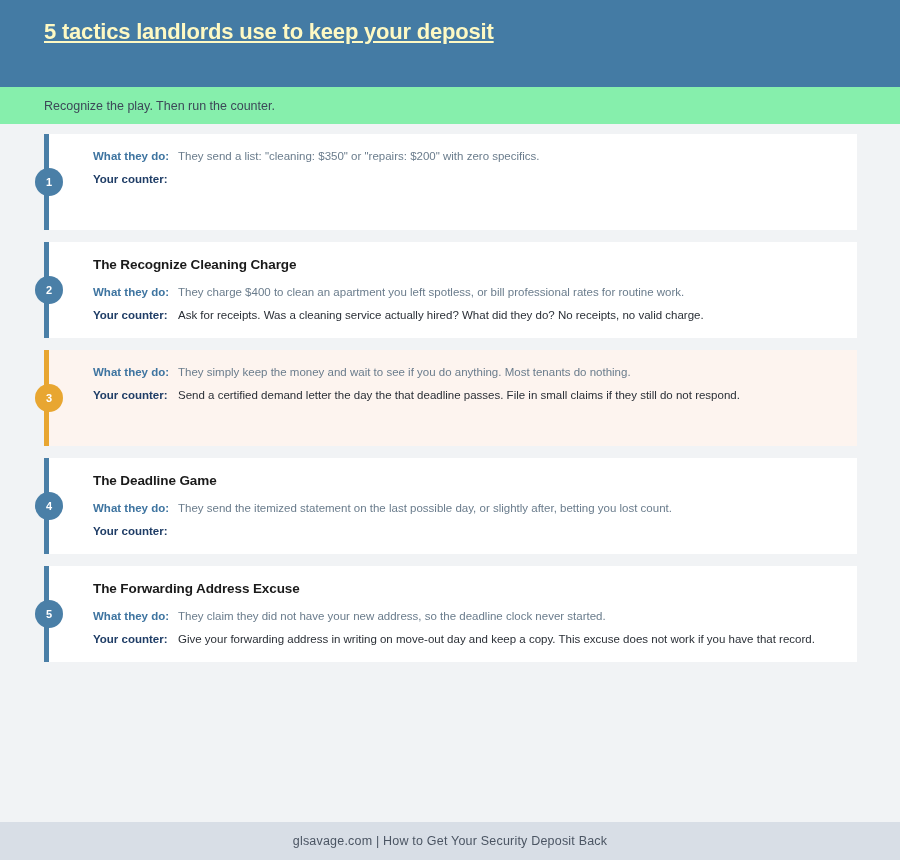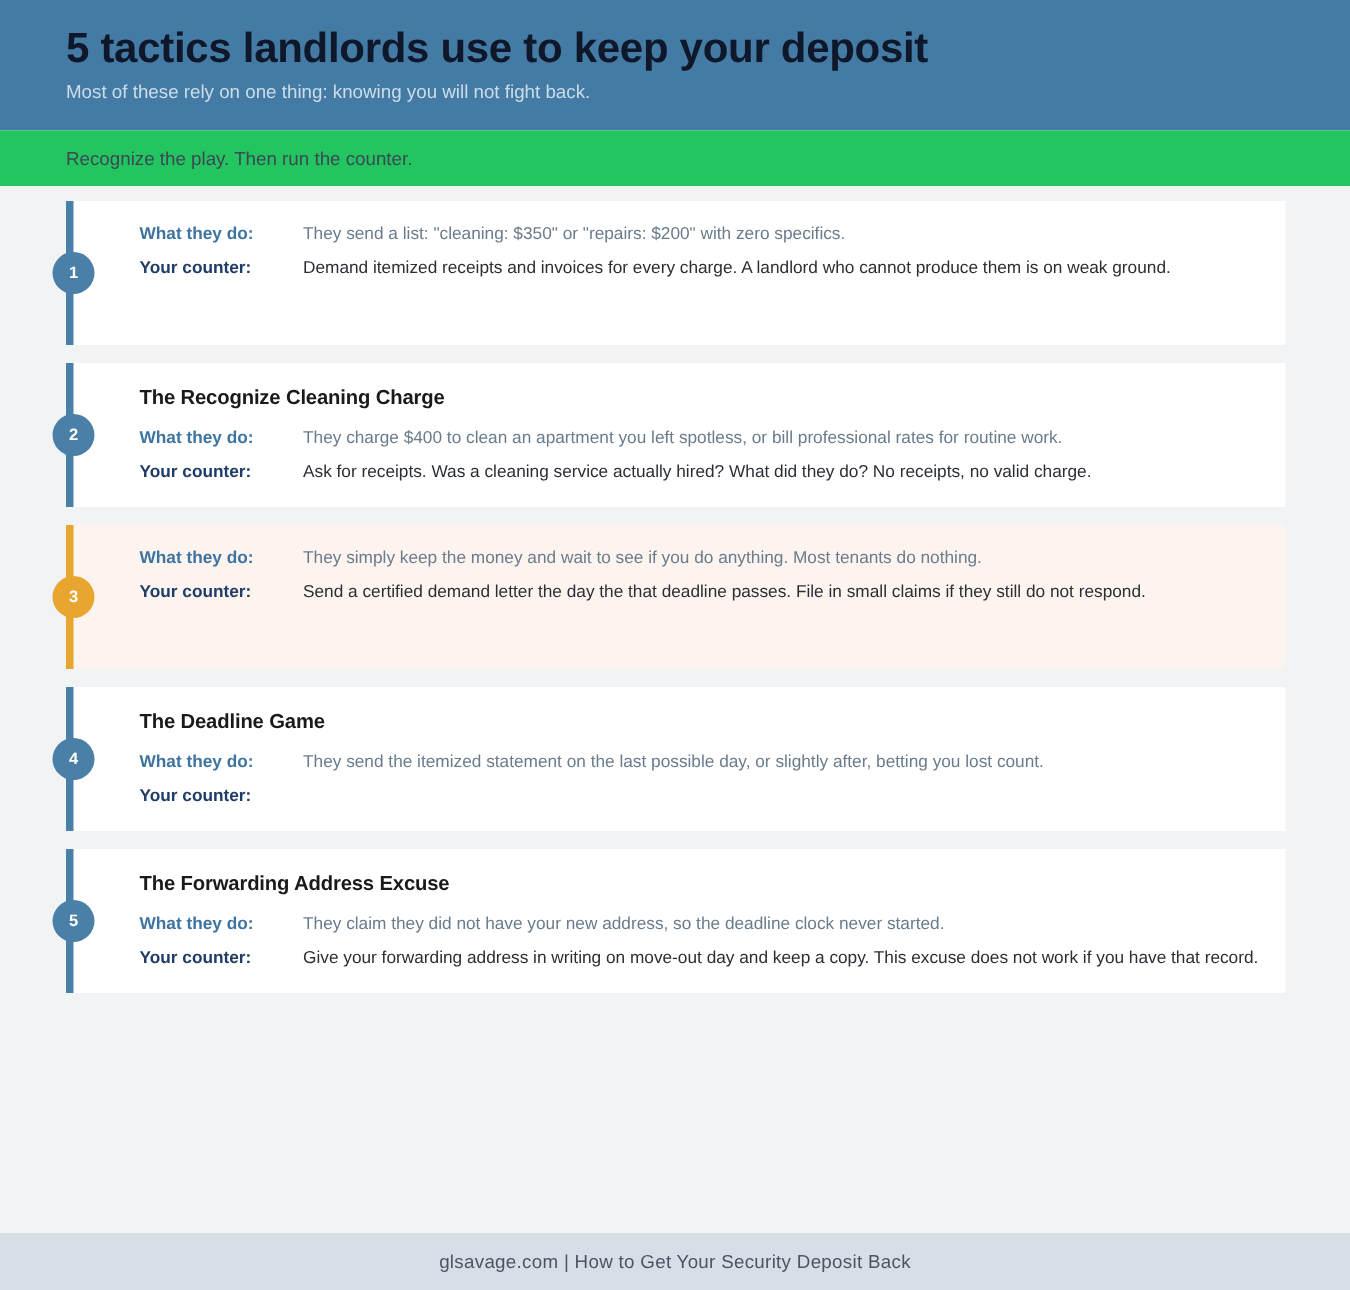--- a/index.html
+++ b/index.html
@@ -24,38 +24,39 @@
 
   
   .header {
     background: #447BA4;
     padding: 18px 44px 16px 44px;
     flex: 0 0 auto;
     height: 53px;
     box-sizing: content-box;
   }
   .header-title {
-    color: #0f172a;
-    font-size: 28px;
+    color: #fef9c3;
+    font-size: 22px;
     font-weight: bold;
     letter-spacing: -0.2px;
     line-height: 28px;
     margin: 0 0 7px 0;
+    text-decoration: underline;
   }
   .header-subtitle {
     color: #CCDCE8;
     font-size: 12.5px;
     line-height: 16px;
     margin: 0;
     font-weight: normal;
   }
 
   
   .subband {
-    background: #22c55e;
+    background: #86efac;
     padding: 0 44px;
     height: 37px;
     display: flex;
     align-items: center;
     flex: 0 0 auto;
   }
   .subband-text {
     color: #3C4858;
     font-size: 12.5px;
     line-height: 16px;
@@ -105,21 +106,20 @@
     font-weight: bold;
     color: #1A1A1A;
     margin: 0 0 10px 0;
     line-height: 18px;
     letter-spacing: -0.1px;
   }
   .line {
     display: flex;
     align-items: flex-start;
     margin-bottom: 6px;
-    gap: 24px;
   }
   .line:last-child {
     margin-bottom: 0;
   }
   .line-label {
     flex: 0 0 auto;
     font-size: 11.5px;
     font-weight: bold;
     line-height: 17px;
     white-space: nowrap;
@@ -158,38 +158,36 @@
     letter-spacing: 0.2px;
   }
 </style>
 </head>
 <body>
 
 <div class="page">
 
   <div class="header">
     <div class="header-title">5 tactics landlords use to keep your deposit</div>
-    <div class="header-subtitle">Most of these rely on one thing: knowing you will not fight back.</div>
   </div>
 
   <div class="subband">
     <div class="subband-text">Recognize the play. Then run the counter.</div>
   </div>
 
   <div class="cards">
 
     <div class="card">
       <div class="card-badge">1</div>
       <div class="line">
         <span class="line-label do">What they do:</span>
         <span class="line-text do">They send a list: "cleaning: $350" or "repairs: $200" with zero specifics.</span>
       </div>
       <div class="line">
         <span class="line-label counter">Your counter:</span>
-        <span class="line-text counter">Demand itemized receipts and invoices for every charge. A landlord who cannot produce them is on weak ground.</span>
       </div>
     </div>
 
     <div class="card">
       <div class="card-badge">2</div>
       <div class="card-title">The Recognize Cleaning Charge</div>
       <div class="line">
         <span class="line-label do">What they do:</span>
         <span class="line-text do">They charge $400 to clean an apartment you left spotless, or bill professional rates for routine work.</span>
       </div>

